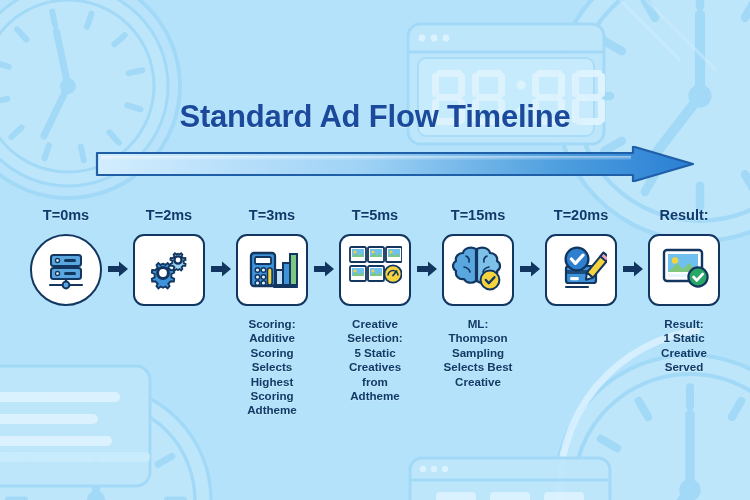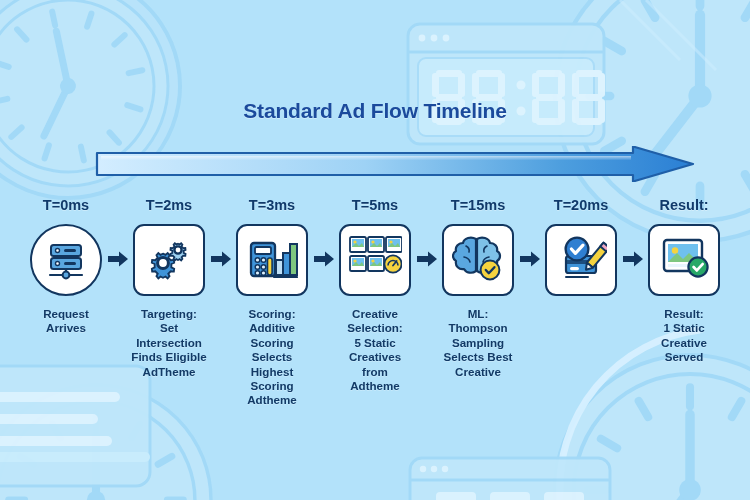--- a/index.html
+++ b/index.html
@@ -12,31 +12,31 @@
   #stage{position:absolute;inset:0;width:750px;height:500px;}
 
   
   .bg-layer{position:absolute;inset:0;pointer-events:none;}
   .bg-layer svg{position:absolute;}
 
   
   .title{
     position:absolute;top:99px;left:0;width:750px;
     text-align:center;
-    font-size:21px;font-weight:bold;letter-spacing:-0.2px;
+    font-size:31px;font-weight:bold;letter-spacing:-0.2px;
     color:#1b4a9c;
     text-shadow:0 1px 0 rgba(255,255,255,.35);
   }
 
   
   .timeline-arrow{position:absolute;left:95px;top:146px;width:600px;height:36px;}
 
   
   .steps{
-    position:absolute;left:20px;top:196px;width:710px;height:250px;
+    position:absolute;left:20px;top:206px;width:710px;height:250px;
     display:flex;align-items:flex-start;justify-content:space-between;
   }
   .step{
     width:92px;display:flex;flex-direction:column;align-items:center;
     position:relative;
   }
   .time-label{
     font-size:14.5px;font-weight:bold;color:#103a6b;
     height:19px;line-height:19px;white-space:nowrap;
     text-shadow:0 1px 0 rgba(255,255,255,.3);
@@ -228,21 +228,20 @@
             <rect x="22" y="15" width="12" height="3" rx="1.5" fill="#12365f"></rect>
             <rect x="9" y="24" width="30" height="11" rx="2.5" fill="#5aa7e0" stroke="#12365f" stroke-width="2"></rect>
             <circle cx="15.5" cy="29.5" r="2" fill="#ffffff" stroke="#12365f" stroke-width="1.4"></circle>
             <rect x="22" y="28" width="12" height="3" rx="1.5" fill="#12365f"></rect>
             <line x1="24" y1="35" x2="24" y2="40" stroke="#12365f" stroke-width="2"></line>
             <line x1="8" y1="41" x2="40" y2="41" stroke="#12365f" stroke-width="2.2" stroke-linecap="round"></line>
             <circle cx="24" cy="41" r="3.4" fill="#5aa7e0" stroke="#12365f" stroke-width="2"></circle>
           </svg>
         </span>
       </div>
-      <div class="caption">Request<br>Arrives</div>
       <span class="connector">
         <svg width="22" height="18" viewBox="0 0 22 18">
             <path d="M1,6 L12,6 L12,1.5 L21,9 L12,16.5 L12,12 L1,12 Z" fill="#12365f"></path>
           </svg>
       </span>
     </div>
 
     <div class="step">
       <div class="time-label">T=2ms</div>
       <div class="icon-box">
@@ -252,21 +251,20 @@
               <path d="M0,-15 l4,2 3.5,-3 3,3.5 -2,4 4,4 5,-0.5 0.5,4.6 -4.5,2 0,5.6 4.5,2 -0.5,4.6 -5,-0.5 -4,4 2,4 -3,3.5 -3.5,-3 -4,2 -4,-2 -3.5,3 -3,-3.5 2,-4 -4,-4 -5,0.5 -0.5,-4.6 4.5,-2 0,-5.6 -4.5,-2 0.5,-4.6 5,0.5 4,-4 -2,-4 3,-3.5 3.5,3 Z" transform="scale(0.62)" fill="#3f94d9" stroke="#12365f" stroke-width="3"></path>
               <circle cx="0" cy="0" r="5.4" fill="#ffffff" stroke="#12365f" stroke-width="3"></circle>
             </g>
             <g transform="translate(34,17)">
               <path d="M0,-15 l4,2 3.5,-3 3,3.5 -2,4 4,4 5,-0.5 0.5,4.6 -4.5,2 0,5.6 4.5,2 -0.5,4.6 -5,-0.5 -4,4 2,4 -3,3.5 -3.5,-3 -4,2 -4,-2 -3.5,3 -3,-3.5 2,-4 -4,-4 -5,0.5 -0.5,-4.6 4.5,-2 0,-5.6 -4.5,-2 0.5,-4.6 5,0.5 4,-4 -2,-4 3,-3.5 3.5,3 Z" transform="scale(0.42)" fill="#9ed2f2" stroke="#12365f" stroke-width="4.2"></path>
               <circle cx="0" cy="0" r="3.6" fill="#ffffff" stroke="#12365f" stroke-width="2.4"></circle>
             </g>
           </svg>
         </span>
       </div>
-      <div class="caption">Targeting:<br>Set<br>Intersection<br>Finds Eligible<br>AdTheme</div>
       <span class="connector">
         <svg width="22" height="18" viewBox="0 0 22 18">
             <path d="M1,6 L12,6 L12,1.5 L21,9 L12,16.5 L12,12 L1,12 Z" fill="#12365f"></path>
           </svg>
       </span>
     </div>
 
     <div class="step">
       <div class="time-label">T=3ms</div>
       <div class="icon-box">

